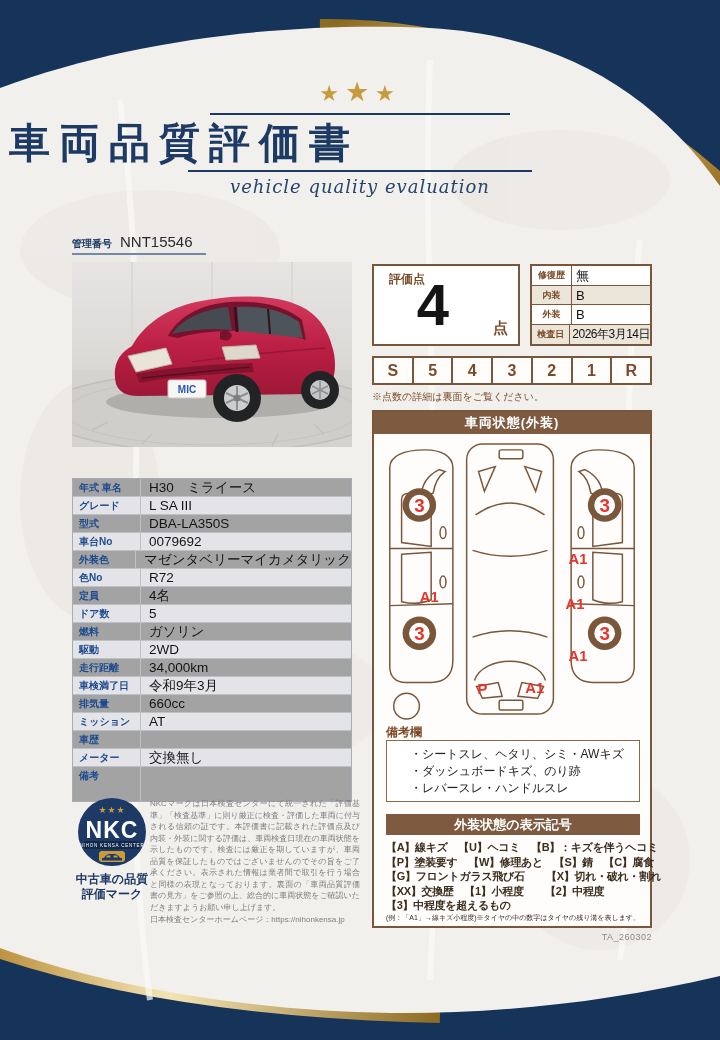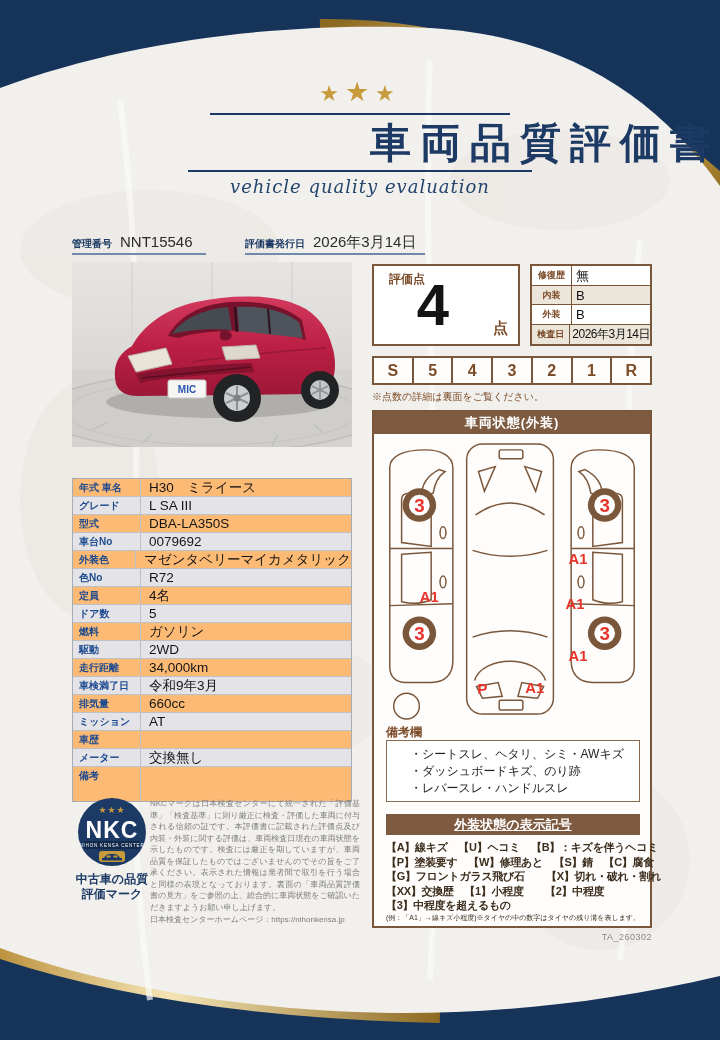--- a/index.html
+++ b/index.html
@@ -9,21 +9,21 @@
   .abs { position:absolute; }
   svg text { font-family:"Liberation Sans", sans-serif; }
 
   
   .stars { top:76px; left:0; width:720px; text-align:center; color:#c79a3b; letter-spacing:6px; }
   .stars .s1,.stars .s3 { font-size:22px; }
   .stars .s2 { font-size:27px; }
   .rule { height:2px; background:#1c3a64; }
   .rule1 { top:113px; left:210px; width:300px; }
   .rule2 { top:170px; left:188px; width:344px; }
-  .title { top:116px; left:0; width:720px; text-align:right;
+  .title { top:116px; left:0; width:720px; text-align:left;
            font-family:"DejaVu Serif","Liberation Serif",serif; font-weight:700;
            font-size:41px; color:#1c3a64; letter-spacing:9px; text-indent:9px; }
   .subtitle { top:176px; left:0; width:720px; text-align:center;
               font-family:"DejaVu Serif","Liberation Serif",serif; font-style:italic;
               font-size:18px; color:#24456e; letter-spacing:1px; }
 
   
   .meta-item { top:233px; height:22px; }
   .meta-label { font-size:10px; font-weight:bold; color:#1c3a64; margin-right:8px; }
   .meta-value { font-size:15px; color:#2b2b2b; }
@@ -57,29 +57,29 @@
 
   
   .diagram-box { left:372px; top:410px; width:280px; height:518px; border:2px solid #7a563a; background:#fefdfc; }
   .diagram-title { position:absolute; top:0; left:0; right:0; height:22px; background:#7d5a40; color:#fff;
                    font-size:13px; font-weight:bold; text-align:center; line-height:22px; letter-spacing:1px; }
   .remarks-title { position:absolute; top:312px; left:12px; font-size:12px; font-weight:bold; color:#7b4b28; }
   .remarks-box { position:absolute; top:328px; left:12px; width:254px; height:62px; border:1px solid #8a6a4e;
                  padding:5px 23px; background:#fff; }
   .remarks-line { font-size:12px; color:#222; line-height:17px; white-space:nowrap; }
   .legend-title { position:absolute; top:402px; left:12px; width:254px; height:21px; background:#7d5a40;
-                  color:#fff; font-size:13px; font-weight:bold; text-align:center; line-height:21px;text-decoration:underline; }
+                  color:#fff; font-size:13px; font-weight:bold; text-align:center; line-height:21px; }
   .legend-lines { position:absolute; top:428px; left:12px; width:258px; }
   .legend-line { font-size:11px; font-weight:bold; color:#3c2d1d; line-height:14.5px; white-space:nowrap; letter-spacing:-0.3px; }
   .legend-foot { position:absolute; top:501px; left:12px; width:258px; font-size:7px; color:#3c2d1d; white-space:nowrap; }
   .doc-code { left:372px; top:932px; width:280px; text-align:right; font-size:9px; color:#8a8a8a; letter-spacing:0.5px; }
 
   
   .info { left:72px; top:478px; width:280px; border:1px solid #a7adb5; background:#fff; }
-  .info-row { display:flex; height:18px; border-bottom:1px solid #bcc1c8; background:#fdba74; }
+  .info-row { display:flex; height:18px; border-bottom:1px solid #bcc1c8; background:#a3a3a3; }
   .info-row.alt { background:#e4e4e8; }
   .info-row:last-child { border-bottom:none; }
   .info-row.tall { height:34px; }
   .info-label { width:68px; font-size:10px; font-weight:bold; color:#1d4a8f; padding-left:6px; line-height:18px;
                 border-right:1px solid #bcc1c8; white-space:nowrap; }
   .info-value { flex:1; font-size:13.5px; color:#141414; padding-left:8px; line-height:17.5px; white-space:nowrap; }
 
   
   .nkc-caption { left:62px; top:872px; width:100px; text-align:center; font-size:12px; font-weight:bold;
                  color:#1d3a66; line-height:15px; }
@@ -131,23 +131,20 @@
   <div class="abs stars">
     <span class="s1">★</span><span class="s2">★</span><span class="s3">★</span>
   </div>
   <div class="abs rule rule1"></div>
   <div class="abs title">車両品質評価書</div>
   <div class="abs rule rule2"></div>
   <div class="abs subtitle">vehicle quality evaluation</div>
 
   <div class="abs meta-item m1">
     <span class="meta-label">管理番号</span><span class="meta-value">NNT15546</span>
-  </div>
-  <div class="abs meta-item m2">
-    <span class="meta-label">評価書発行日</span><span class="meta-value">2026年3月14日</span>
   </div>
 
   <svg class="abs" style="left:72px;top:262px;" width="280" height="185" viewBox="0 0 280 185">
     <defs>
       <linearGradient id="wallg" x1="0" y1="0" x2="0" y2="1">
         <stop offset="0" stop-color="#e6e5e3"></stop>
           <stop offset="1" stop-color="#d0cfcc"></stop>
       </linearGradient>
       <linearGradient id="bodyg" x1="0" y1="0" x2="0" y2="1">
         <stop offset="0" stop-color="#d23a5e"></stop>

